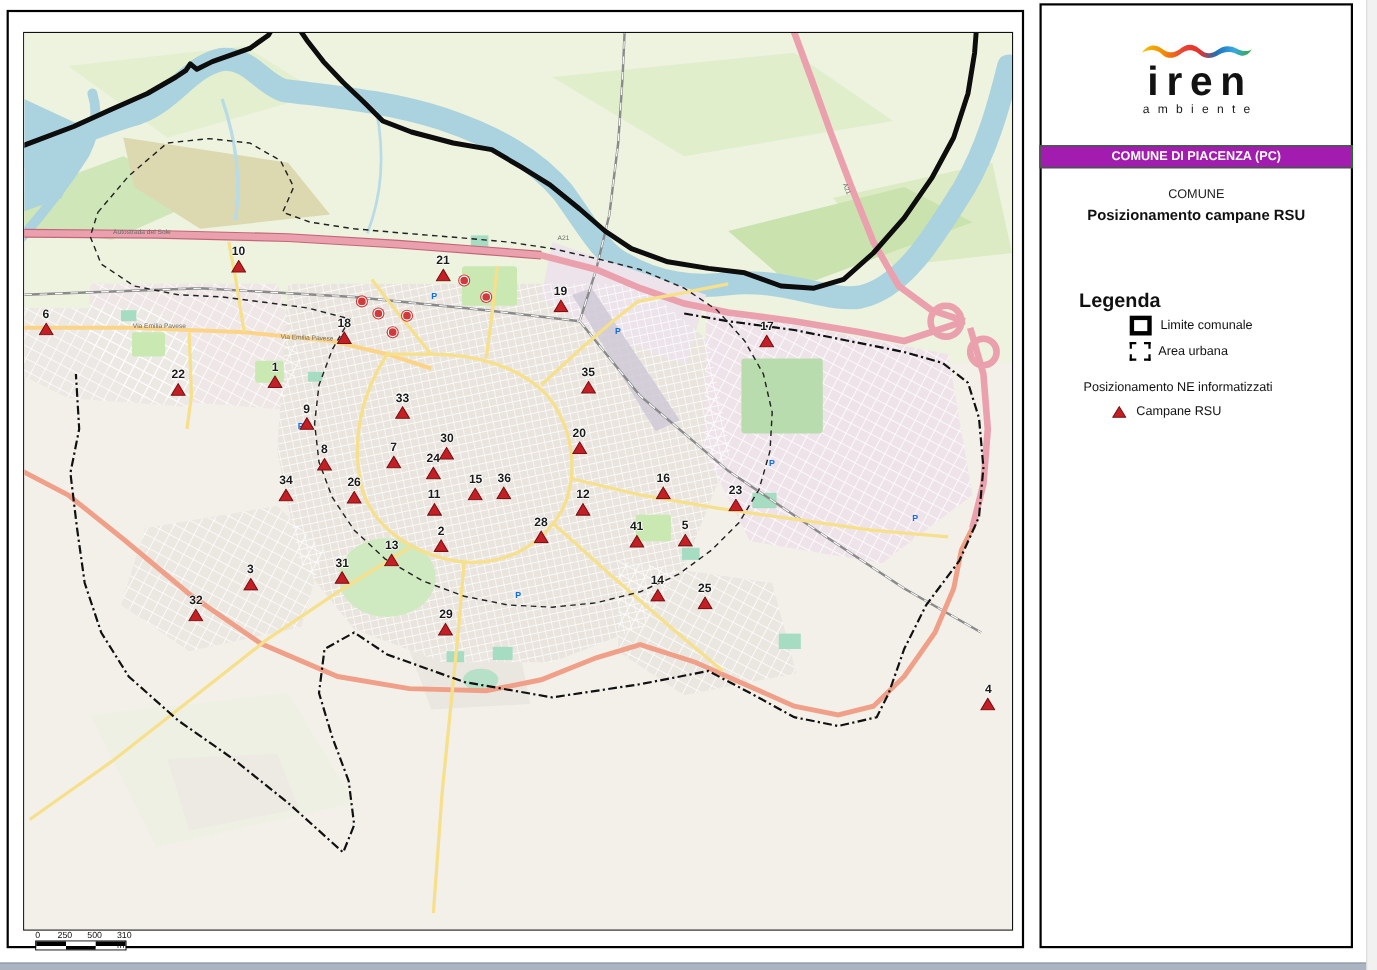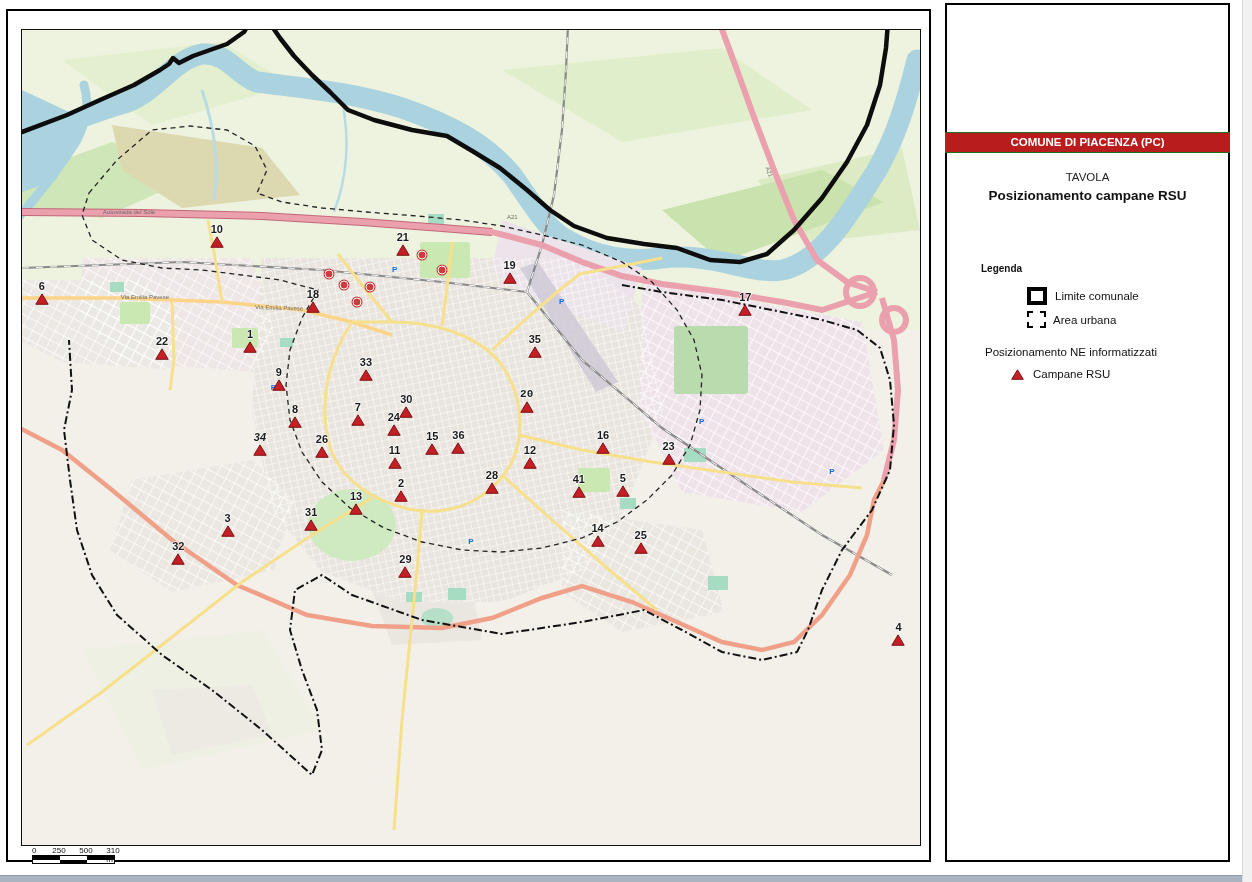--- a/index.html
+++ b/index.html
@@ -31,25 +31,25 @@
   .scalebar .labels span{position:absolute;transform:translateX(-50%);line-height:9px;}
   .scalebar .labels span:first-child{transform:none;}
   .scalebar .bar{width:81px;height:7px;border:1px solid #000;display:grid;grid-template-columns:1fr 1fr 1fr;grid-template-rows:1fr 1fr;}
   .scalebar .cell.b{background:#000;} .scalebar .cell.w{background:#fff;}
   
   .sheet-right{position:absolute;left:945px;top:3px;width:285px;height:859px;background:#ffffff;border:2px solid #000;box-sizing:border-box;}
   .logo{position:absolute;left:0;top:30px;width:100%;text-align:center;}
   .logo .wave{display:block;margin:0 auto 2px auto;}
   .logo .brand{font-size:37px;font-weight:bold;color:#121212;letter-spacing:7px;line-height:34px;display:block;margin-left:7px;}
   .logo .sub{font-size:11px;color:#1a1a1a;letter-spacing:7.5px;display:block;margin-top:3px;margin-left:8px;}
-  .banner{position:absolute;left:-2px;top:127px;width:285px;height:21px;background:#b91c1c;border:1px solid #1e701e;box-sizing:border-box;
+  .banner{position:absolute;left:-2px;top:127px;width:285px;height:21px;background:#a21caf;border:1px solid #1e701e;box-sizing:border-box;
           color:#fff;font-weight:bold;font-size:11.5px;text-align:center;line-height:19px;}
   .tavola{position:absolute;left:0;top:166px;width:100%;text-align:center;font-size:11.5px;color:#222;}
   .tavola-title{position:absolute;left:0;top:183px;width:100%;text-align:center;font-size:13.5px;font-weight:bold;color:#111;}
-  .legend-heading{position:absolute;left:34px;top:258px;font-size:10px;font-weight:bold;color:#111;}
+  .legend-heading{position:absolute;left:34px;top:258px;font-size:18px;font-weight:bold;color:#111;}
   .legend-item{position:absolute;left:38px;display:flex;align-items:center;padding-left:42px;}
   .legend-item .swatch-limite{width:12px;height:10px;border:4px solid #000;background:#fff;margin-right:8px;}
   .legend-item .swatch-area{width:15px;height:13px;border:2px dashed #000;background:#fff;margin-right:7px;}
   .legend-item .lbl{font-size:11.5px;color:#111;}
   .legend-group{position:absolute;left:38px;top:341px;font-size:11.5px;color:#111;}
   .legend-campane{position:absolute;left:64px;top:363px;display:flex;align-items:center;}
   .legend-campane .lbl{font-size:11.5px;color:#111;margin-left:9px;}
 </style>
 </head>
 <body>
@@ -248,30 +248,30 @@
           </svg></div>
         <div class="rsu-marker" style="left: 64.1%; top: 62.2%;"><span class="mnum">14</span><svg class="mtri" width="14" height="12" viewBox="0 0 14 12">
             <polygon points="7,0.8 13.2,11.2 0.8,11.2" fill="#c41f25" stroke="#7d1114" stroke-width="1"></polygon>
           </svg></div>
         <div class="rsu-marker" style="left: 45.7%; top: 50.9%;"><span class="mnum">15</span><svg class="mtri" width="14" height="12" viewBox="0 0 14 12">
             <polygon points="7,0.8 13.2,11.2 0.8,11.2" fill="#c41f25" stroke="#7d1114" stroke-width="1"></polygon>
           </svg></div>
         <div class="rsu-marker" style="left: 64.7%; top: 50.8%;"><span class="mnum">16</span><svg class="mtri" width="14" height="12" viewBox="0 0 14 12">
             <polygon points="7,0.8 13.2,11.2 0.8,11.2" fill="#c41f25" stroke="#7d1114" stroke-width="1"></polygon>
           </svg></div>
-        <div class="rsu-marker" style="left: 75.2%; top: 33.9%; margin-left: 48px;"><span class="mnum">17</span><svg class="mtri" width="14" height="12" viewBox="0 0 14 12">
+        <div class="rsu-marker" style="left: 75.2%; top: 33.9%;"><span class="mnum">17</span><svg class="mtri" width="14" height="12" viewBox="0 0 14 12">
             <polygon points="7,0.8 13.2,11.2 0.8,11.2" fill="#c41f25" stroke="#7d1114" stroke-width="1"></polygon>
           </svg></div>
         <div class="rsu-marker" style="left: 32.4%; top: 33.5%;"><span class="mnum">18</span><svg class="mtri" width="14" height="12" viewBox="0 0 14 12">
             <polygon points="7,0.8 13.2,11.2 0.8,11.2" fill="#c41f25" stroke="#7d1114" stroke-width="1"></polygon>
           </svg></div>
         <div class="rsu-marker" style="left: 54.3%; top: 29.9%;"><span class="mnum">19</span><svg class="mtri" width="14" height="12" viewBox="0 0 14 12">
             <polygon points="7,0.8 13.2,11.2 0.8,11.2" fill="#c41f25" stroke="#7d1114" stroke-width="1"></polygon>
           </svg></div>
-        <div class="rsu-marker" style="left: 56.2%; top: 45.8%; font-family: Liberation Mono, monospace;"><span class="mnum">20</span><svg class="mtri" width="14" height="12" viewBox="0 0 14 12">
+        <div class="rsu-marker" style="left: 56.2%; top: 45.8%;"><span class="mnum">20</span><svg class="mtri" width="14" height="12" viewBox="0 0 14 12">
             <polygon points="7,0.8 13.2,11.2 0.8,11.2" fill="#c41f25" stroke="#7d1114" stroke-width="1"></polygon>
           </svg></div>
         <div class="rsu-marker" style="left: 42.4%; top: 26.5%;"><span class="mnum">21</span><svg class="mtri" width="14" height="12" viewBox="0 0 14 12">
             <polygon points="7,0.8 13.2,11.2 0.8,11.2" fill="#c41f25" stroke="#7d1114" stroke-width="1"></polygon>
           </svg></div>
         <div class="rsu-marker" style="left: 15.6%; top: 39.3%;"><span class="mnum">22</span><svg class="mtri" width="14" height="12" viewBox="0 0 14 12">
             <polygon points="7,0.8 13.2,11.2 0.8,11.2" fill="#c41f25" stroke="#7d1114" stroke-width="1"></polygon>
           </svg></div>
         <div class="rsu-marker" style="left: 72%; top: 52.1%;"><span class="mnum">23</span><svg class="mtri" width="14" height="12" viewBox="0 0 14 12">
             <polygon points="7,0.8 13.2,11.2 0.8,11.2" fill="#c41f25" stroke="#7d1114" stroke-width="1"></polygon>
@@ -299,21 +299,21 @@
           </svg></div>
         <div class="rsu-marker" style="left: 32.2%; top: 60.2%;"><span class="mnum">31</span><svg class="mtri" width="14" height="12" viewBox="0 0 14 12">
             <polygon points="7,0.8 13.2,11.2 0.8,11.2" fill="#c41f25" stroke="#7d1114" stroke-width="1"></polygon>
           </svg></div>
         <div class="rsu-marker" style="left: 17.4%; top: 64.4%;"><span class="mnum">32</span><svg class="mtri" width="14" height="12" viewBox="0 0 14 12">
             <polygon points="7,0.8 13.2,11.2 0.8,11.2" fill="#c41f25" stroke="#7d1114" stroke-width="1"></polygon>
           </svg></div>
         <div class="rsu-marker" style="left: 38.3%; top: 41.8%;"><span class="mnum">33</span><svg class="mtri" width="14" height="12" viewBox="0 0 14 12">
             <polygon points="7,0.8 13.2,11.2 0.8,11.2" fill="#c41f25" stroke="#7d1114" stroke-width="1"></polygon>
           </svg></div>
-        <div class="rsu-marker" style="left: 26.5%; top: 51%; font-style: italic;"><span class="mnum">34</span><svg class="mtri" width="14" height="12" viewBox="0 0 14 12">
+        <div class="rsu-marker" style="left: 26.5%; top: 51%;"><span class="mnum">34</span><svg class="mtri" width="14" height="12" viewBox="0 0 14 12">
             <polygon points="7,0.8 13.2,11.2 0.8,11.2" fill="#c41f25" stroke="#7d1114" stroke-width="1"></polygon>
           </svg></div>
         <div class="rsu-marker" style="left: 57.1%; top: 39%;"><span class="mnum">35</span><svg class="mtri" width="14" height="12" viewBox="0 0 14 12">
             <polygon points="7,0.8 13.2,11.2 0.8,11.2" fill="#c41f25" stroke="#7d1114" stroke-width="1"></polygon>
           </svg></div>
         <div class="rsu-marker" style="left: 48.6%; top: 50.8%;"><span class="mnum">36</span><svg class="mtri" width="14" height="12" viewBox="0 0 14 12">
             <polygon points="7,0.8 13.2,11.2 0.8,11.2" fill="#c41f25" stroke="#7d1114" stroke-width="1"></polygon>
           </svg></div>
       </div>
   </div>
@@ -331,24 +331,43 @@
         <div class="cell b"></div>
         <div class="cell w"></div>
         <div class="cell b"></div>
         <div class="cell w"></div>
       </div>
   </div>
 </div>
 
 <div class="sheet-right">
 
+  <div class="logo">
+    <svg class="wave" width="104" height="20" viewBox="0 0 104 20">
+      <defs>
+        <linearGradient id="irenwave" x1="0" y1="0" x2="1" y2="0">
+          <stop offset="0" stop-color="#f5c300"></stop>
+          <stop offset="0.18" stop-color="#f39200"></stop>
+          <stop offset="0.38" stop-color="#e84234"></stop>
+          <stop offset="0.52" stop-color="#e6332a"></stop>
+          <stop offset="0.68" stop-color="#1d71b8"></stop>
+          <stop offset="0.84" stop-color="#36a9e1"></stop>
+          <stop offset="1" stop-color="#3aaa35"></stop>
+        </linearGradient>
+      </defs>
+      <path d="M2,13 C8,5 14,5 20,9 C26,13 30,14 36,10 C42,5 48,4 54,9 C60,14 64,15 70,11 C76,6 82,6 88,9 C94,12 98,12 102,10
+               C 98,16 94,17 88,14 C82,11 76,12 70,16 C64,19 58,18 54,14 C48,9 42,10 36,15 C30,19 24,18 20,14 C14,9 8,10 2,13 Z" fill="url(#irenwave)"></path>
+    </svg>
+    <span class="brand">iren</span>
+    <span class="sub">ambiente</span>
+  </div>
 
   <div class="banner">COMUNE DI PIACENZA (PC)</div>
 
-  <div class="tavola">TAVOLA</div>
+  <div class="tavola">COMUNE</div>
   <div class="tavola-title">Posizionamento campane RSU</div>
 
   <div class="legend-heading">Legenda</div>
 
   <div class="legend-item" style="top:282px;">
     <span class="swatch-limite"></span>
     <span class="lbl">Limite comunale</span>
   </div>
   <div class="legend-item" style="top:306px;">
     <span class="swatch-area"></span>

